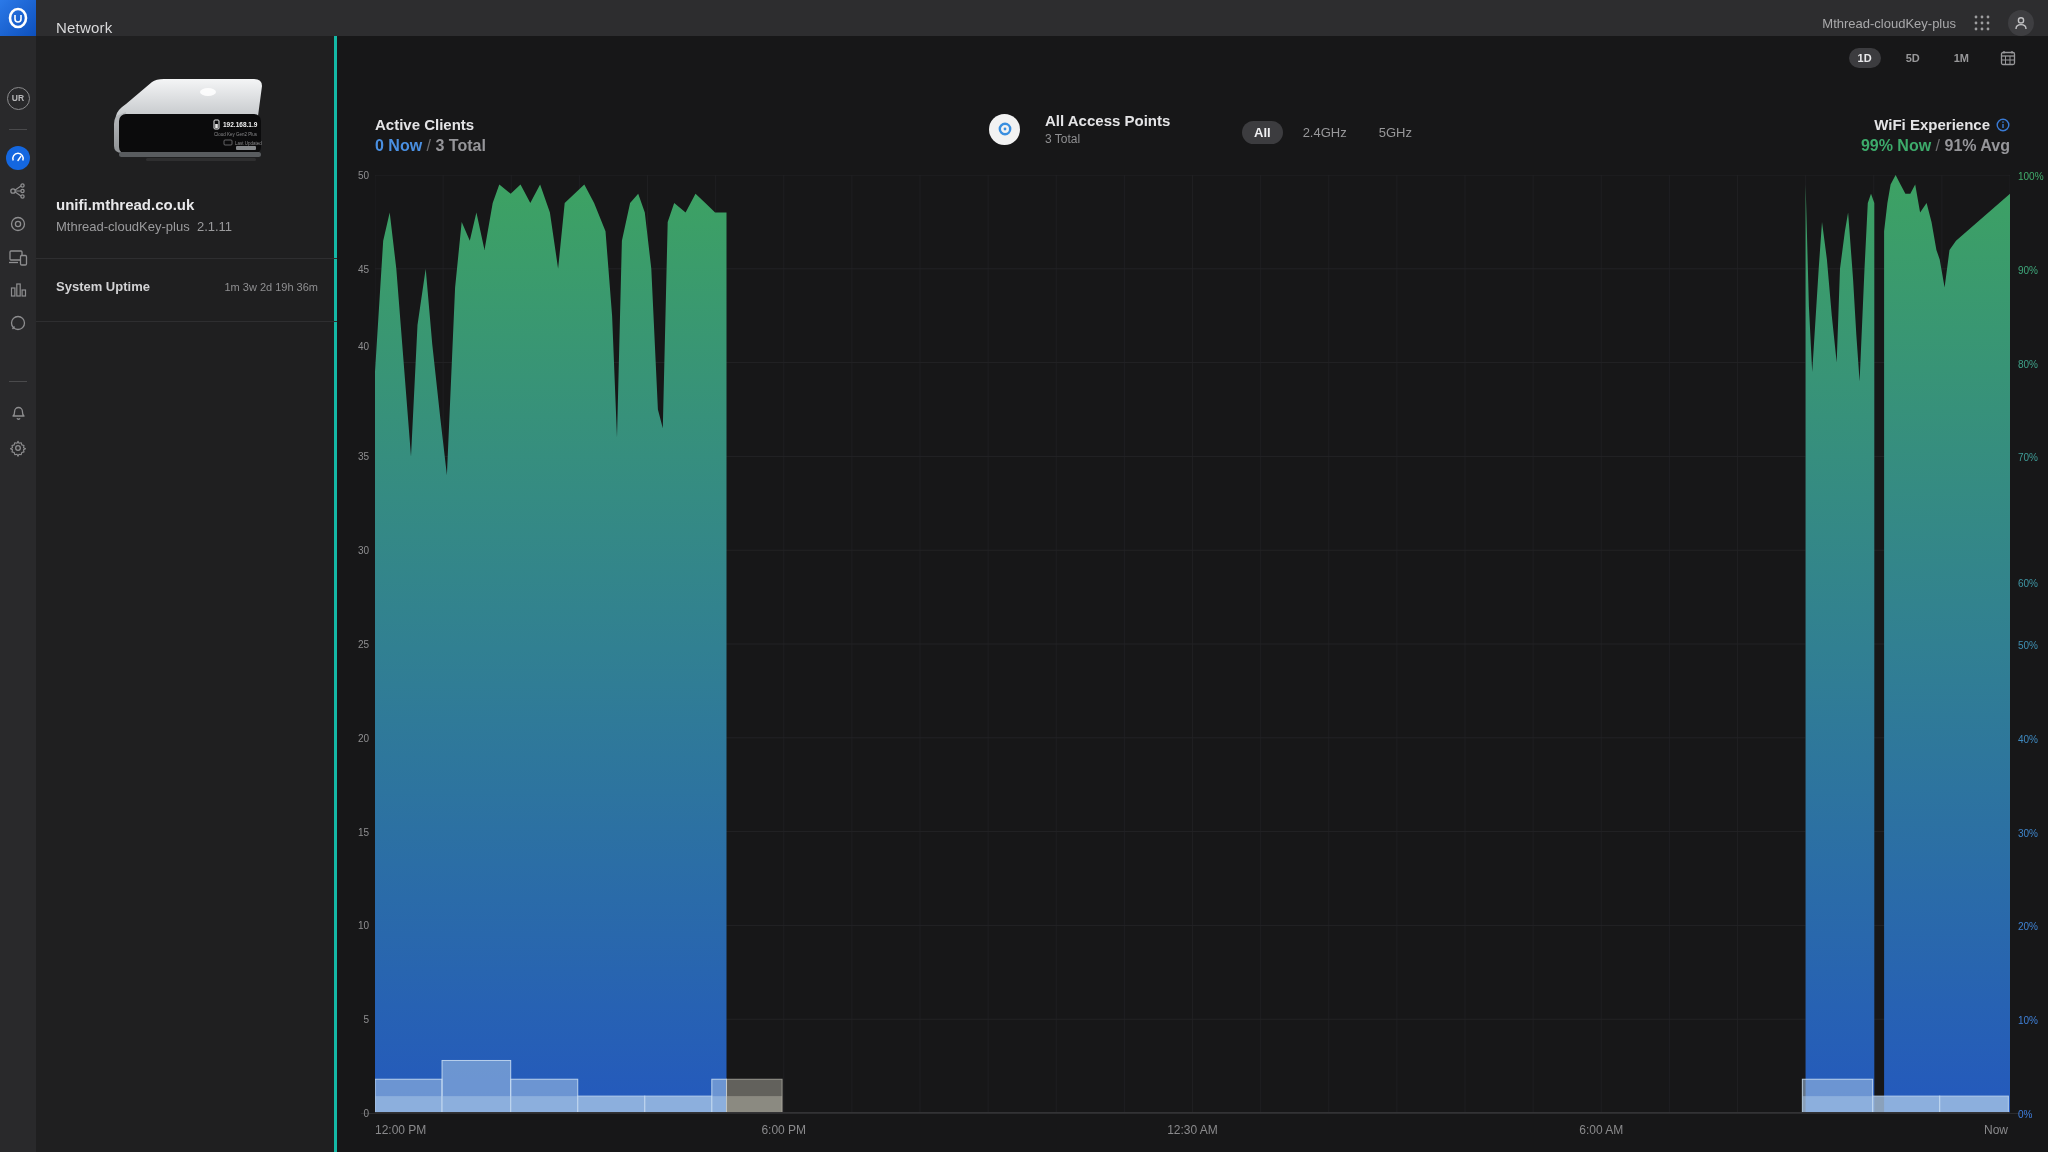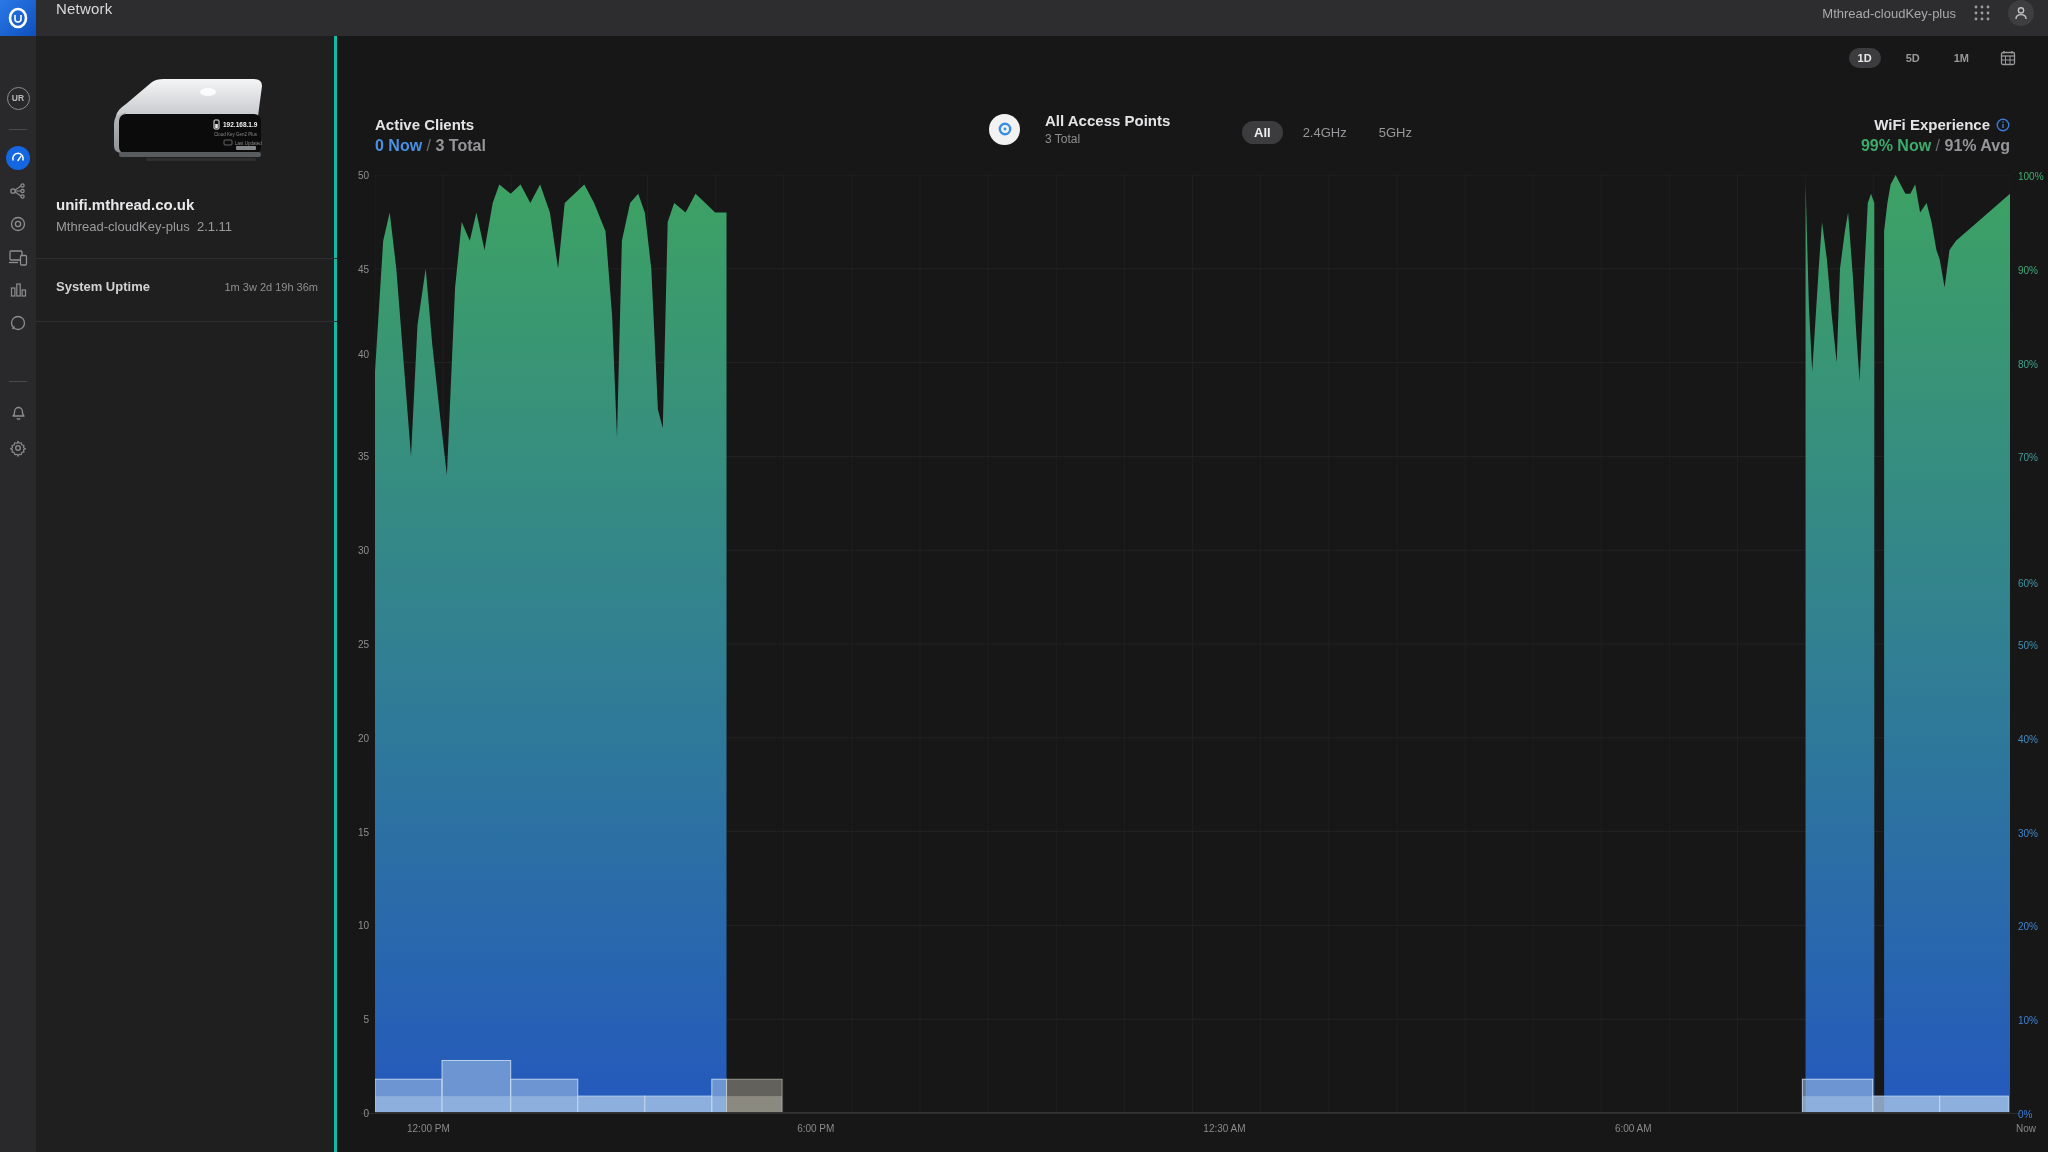--- a/index.html
+++ b/index.html
@@ -2,21 +2,21 @@
 <html><head>
 <meta charset="utf-8">
 <style>
   * { box-sizing: border-box; margin: 0; padding: 0; }
   html,body { width:2048px; height:1152px; background:#141415; overflow:hidden;
               font-family:"Liberation Sans", sans-serif; }
   .page { position:absolute; inset:0; width:2048px; height:1152px; background:#171718; }
 
   
   .topbar { position:absolute; left:0; top:0; width:2048px; height:36px;
-            background:#2d2d2f; display:flex; align-items:flex-start; z-index:10; }
+            background:#2d2d2f; display:flex; align-items:flex-end; z-index:10; }
   .logo { width:36px; height:36px; background:linear-gradient(135deg,#2b79e8,#0d50bd);
           display:flex; align-items:center; justify-content:center; flex:0 0 36px; }
   .app-title { color:#d9d9db; font-size:15px; margin-left:20px; letter-spacing:.2px; }
   .topbar-right { margin-left:auto; display:flex; align-items:center; gap:18px; padding-right:14px; }
   .controller-name { color:#a9a9ab; font-size:13px; }
   .iconbtn { background:none; border:none; cursor:pointer; display:flex; align-items:center; justify-content:center; }
   .avatar { width:26px; height:26px; border-radius:50%; background:#3e3e41;
             display:flex; align-items:center; justify-content:center; }
 
   
@@ -67,21 +67,21 @@
   .filter-pill.active { background:#3c3c3f; color:#f0f0f2; font-weight:bold; }
 
   .hdr-wifi { position:absolute; right:38px; top:80px; text-align:right; }
   .wifi-title-row { display:flex; align-items:center; justify-content:flex-end; gap:6px; }
 
   .plot-wrap { position:absolute; left:38px; top:139px; width:1635px; height:938px; }
   .baseline { position:absolute; left:24px; top:1077px; width:1660px; height:1px; background:#2c2c2e; }
 
   .tick-l { position:absolute; width:26px; text-align:right; font-size:10px; color:#8f8f91; }
   .tick-r { position:absolute; left:1681px; font-size:10px; }
-  .x-label { position:absolute; top:1087px; font-size:10px; color:#8a8a8c; white-space:nowrap;margin-left:32px; }
+  .x-label { position:absolute; top:1087px; font-size:12px; color:#8a8a8c; white-space:nowrap; }
 
   svg text { font-family:"Liberation Sans", sans-serif; }
 </style>
 </head>
 <body>
 
 <div class="page">
 
   <div class="topbar">
     <div class="logo">
@@ -359,21 +359,21 @@
           <rect x="1564.695" y="921.116" width="68.67000000000007" height="16.884000000000015" fill="rgba(168,196,230,0.55)" stroke="rgba(205,224,244,0.85)" stroke-width="1"></rect>
           <rect x="1564.695" y="921.116" width="68.67000000000007" height="16.884000000000015" fill="rgba(168,196,230,0.55)"></rect>
           <line x1="0" y1="937.5" x2="1635" y2="937.5" stroke="#333335" stroke-width="1"></line>
         </svg>
     </div>
     <div class="baseline"></div>
 
     <div id="left-ticks">
         <div class="tick-l" style="left: 6px; top: 134px;">50</div>
         <div class="tick-l" style="left: 6px; top: 227.8px;">45</div>
-        <div class="tick-l" style="left: 6px; top: 313px;">40</div>
+        <div class="tick-l" style="left: 6px; top: 305px;">40</div>
         <div class="tick-l" style="left: 6px; top: 415.4px;">35</div>
         <div class="tick-l" style="left: 6px; top: 509.2px;">30</div>
         <div class="tick-l" style="left: 6px; top: 603px;">25</div>
         <div class="tick-l" style="left: 6px; top: 696.8px;">20</div>
         <div class="tick-l" style="left: 6px; top: 790.6px;">15</div>
         <div class="tick-l" style="left: 6px; top: 884.4px;">10</div>
         <div class="tick-l" style="left: 6px; top: 978.2px;">5</div>
         <div class="tick-l" style="left: 6px; top: 1072px;">0</div>
       </div>
     <div id="right-ticks">

